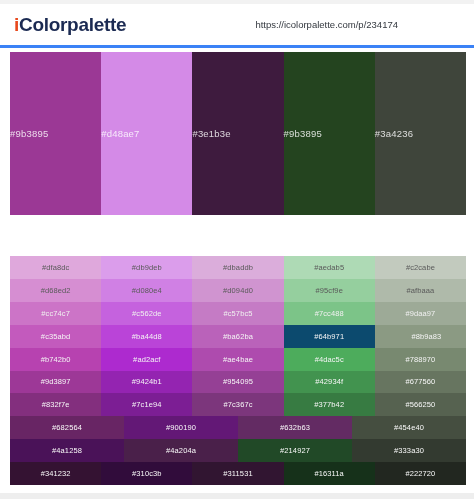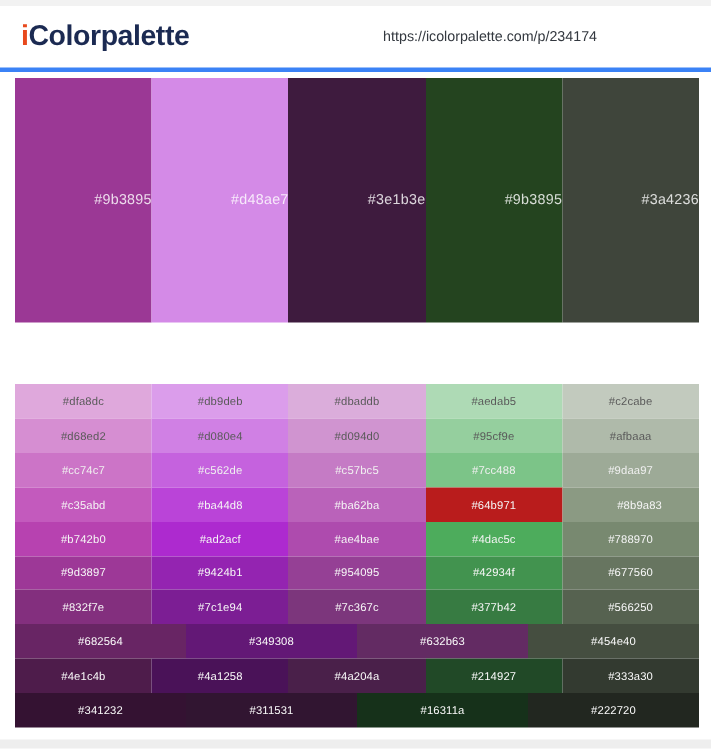--- a/index.html
+++ b/index.html
@@ -61,21 +61,21 @@
     left: 10px;
     top: 52px;
     width: 456px;
     height: 163px;
     display: flex;
   }
   .swatch {
     flex: 1 1 0;
     display: flex;
     align-items: center;
-    justify-content: flex-end;
+    justify-content: flex-start;
     height: 100%;
   }
   .swatch-label {
     font-size: 9.5px;
     color: rgba(255,255,255,0.82);
     letter-spacing: 0.2px;
   }
   
   .shade-grid {
     position: absolute;
@@ -198,21 +198,21 @@
       <div class="shade-row">
         <div class="shade-cell" style="background: rgb(195, 90, 189);">
           <span class="shade-text" style="color: rgb(245, 245, 245);">#c35abd</span>
         </div>
         <div class="shade-cell" style="background: rgb(186, 68, 216);">
           <span class="shade-text" style="color: rgb(245, 245, 245);">#ba44d8</span>
         </div>
         <div class="shade-cell" style="background: rgb(186, 98, 186);">
           <span class="shade-text" style="color: rgb(245, 245, 245);">#ba62ba</span>
         </div>
-        <div class="shade-cell" style="background: #b91c1c;">
+        <div class="shade-cell" style="background: #0c4a6e;">
           <span class="shade-text" style="color: rgb(245, 245, 245);">#64b971</span>
         </div>
         <div class="shade-cell" style="background: rgb(139, 154, 131);">
           <span class="shade-text" style="color: rgb(245, 245, 245); padding-left: 12px;">#8b9a83</span>
         </div>
       </div>
       <div class="shade-row">
         <div class="shade-cell" style="background: rgb(183, 66, 176);">
           <span class="shade-text" style="color: rgb(245, 245, 245);">#b742b0</span>
         </div>
@@ -261,50 +261,50 @@
         </div>
         <div class="shade-cell" style="background: rgb(86, 98, 80);">
           <span class="shade-text" style="color: rgb(247, 247, 247);">#566250</span>
         </div>
       </div>
       <div class="shade-row">
         <div class="shade-cell" style="background: rgb(104, 37, 100);">
           <span class="shade-text" style="color: rgb(250, 250, 250);">#682564</span>
         </div>
         <div class="shade-cell" style="background: rgb(99, 24, 118);">
-          <span class="shade-text" style="color: rgb(250, 250, 250);">#349308</span>
+          <span class="shade-text" style="color: rgb(250, 250, 250);">#900190</span>
         </div>
         <div class="shade-cell" style="background: rgb(99, 43, 99);">
           <span class="shade-text" style="color: rgb(250, 250, 250);">#632b63</span>
         </div>
         <div class="shade-cell" style="background: rgb(69, 78, 64);">
           <span class="shade-text" style="color: rgb(250, 250, 250);">#454e40</span>
         </div>
       </div>
       <div class="shade-row">
-        <div class="shade-cell" style="background: rgb(78, 28, 75);">
-          <span class="shade-text" style="color: rgb(250, 250, 250);">#4e1c4b</span>
-        </div>
         <div class="shade-cell" style="background: rgb(74, 18, 88);">
           <span class="shade-text" style="color: rgb(250, 250, 250);">#4a1258</span>
         </div>
         <div class="shade-cell" style="background: rgb(74, 32, 74);">
           <span class="shade-text" style="color: rgb(250, 250, 250);">#4a204a</span>
         </div>
         <div class="shade-cell" style="background: rgb(33, 73, 39);">
           <span class="shade-text" style="color: rgb(250, 250, 250);">#214927</span>
         </div>
         <div class="shade-cell" style="background: rgb(51, 58, 48);">
           <span class="shade-text" style="color: rgb(250, 250, 250);">#333a30</span>
         </div>
       </div>
       <div class="shade-row">
         <div class="shade-cell" style="background: rgb(52, 18, 50);">
           <span class="shade-text" style="color: rgb(250, 250, 250);">#341232</span>
         </div>
+        <div class="shade-cell" style="background: rgb(49, 12, 59);">
+          <span class="shade-text" style="color: rgb(250, 250, 250);">#310c3b</span>
+        </div>
         <div class="shade-cell" style="background: rgb(49, 21, 49);">
           <span class="shade-text" style="color: rgb(250, 250, 250);">#311531</span>
         </div>
         <div class="shade-cell" style="background: rgb(22, 49, 26);">
           <span class="shade-text" style="color: rgb(250, 250, 250);">#16311a</span>
         </div>
         <div class="shade-cell" style="background: rgb(34, 39, 32);">
           <span class="shade-text" style="color: rgb(250, 250, 250);">#222720</span>
         </div>
       </div>

